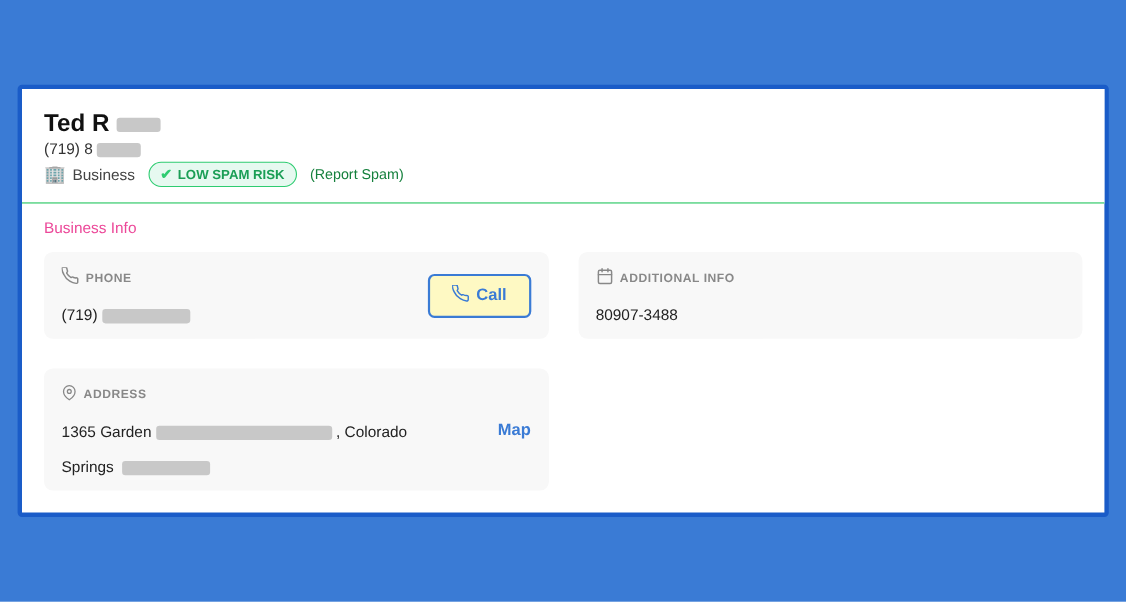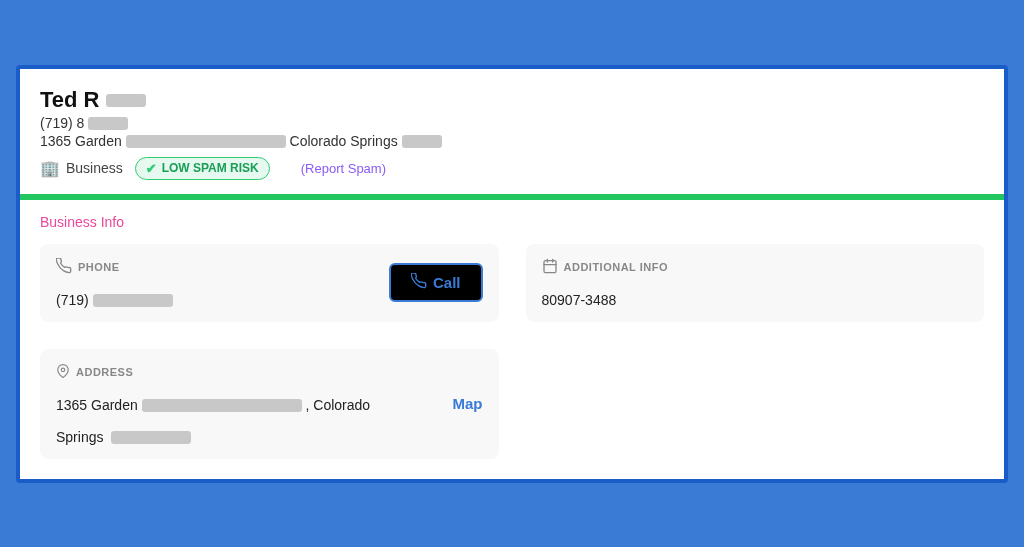--- a/index.html
+++ b/index.html
@@ -15,21 +15,21 @@
     .outer-border {
       border: 4px solid #1a5cc8;
       border-radius: 4px;
       background: #fff;
       width: 1000px;
       max-width: 100%;
     }
     .card {
       background: #fff;
       padding: 18px 20px 14px 20px;
-      border-bottom: 6px solid #22c55e;
+      border-bottom: 1px solid #22c55e;
     }
     .name {
       font-size: 22px;
       font-weight: bold;
       color: #111;
       margin-bottom: 2px;
     }
     .phone-line {
       font-size: 14px;
       color: #333;
@@ -64,23 +64,22 @@
       font-size: 12px;
       font-weight: bold;
       color: #1a9e55;
     }
     .spam-badge .shield {
       color: #2ecc71;
       font-size: 13px;
     }
     .report-spam {
       font-size: 13px;
-      color: #8b5cf6;
+      color: #15803d;
       cursor: pointer;
-      margin-left: 19px;
     }
     .description-section {
       padding: 12px 20px;
       border-bottom: 1px solid #e0e0e0;
       background: #fafafa;
     }
     .description-text {
       font-size: 13px;
       color: #333;
       line-height: 1.5;
@@ -128,21 +127,21 @@
     .call-btn {
       display: flex;
       align-items: center;
       gap: 6px;
       border: 2px solid #3a7bd5;
       border-radius: 6px;
       padding: 8px 20px;
       font-size: 15px;
       font-weight: bold;
       color: #3a7bd5;
-      background: #000000;
+      background: #fef9c3;
       cursor: pointer;
     }
     .address-card {
       display: flex;
       align-items: center;
       justify-content: space-between;
     }
     .address-left {}
     .map-link {
       font-size: 15px;
@@ -168,26 +167,20 @@
 
 <div class="outer-border">
 
   <div class="card">
     <div class="name">
       <span>Ted R</span>
       <span class="redacted redacted-sm"></span>
     </div>
     <div class="phone-line">
       <span>(719) 8</span>
-      <span class="redacted redacted-sm"></span>
-    </div>
-    <div class="address-line">
-      <span>1365 Garden</span>
-      <span class="redacted redacted-xl"></span>
-      <span>Colorado Springs</span>
       <span class="redacted redacted-sm"></span>
     </div>
     <div class="meta-row">
       <div class="unknown-badge">
         <span style="font-size:16px;">🏢</span>
         <span>Business</span>
       </div>
       <div class="spam-badge">
         <span class="shield">✔</span>
         <span>LOW SPAM RISK</span>

